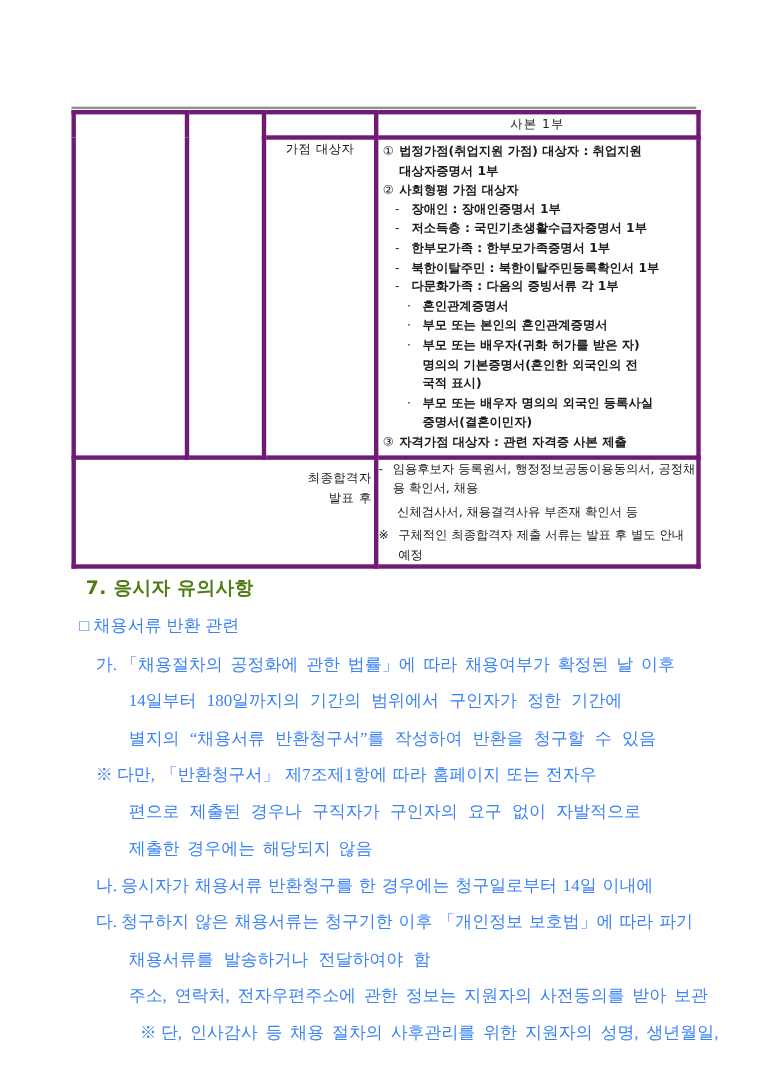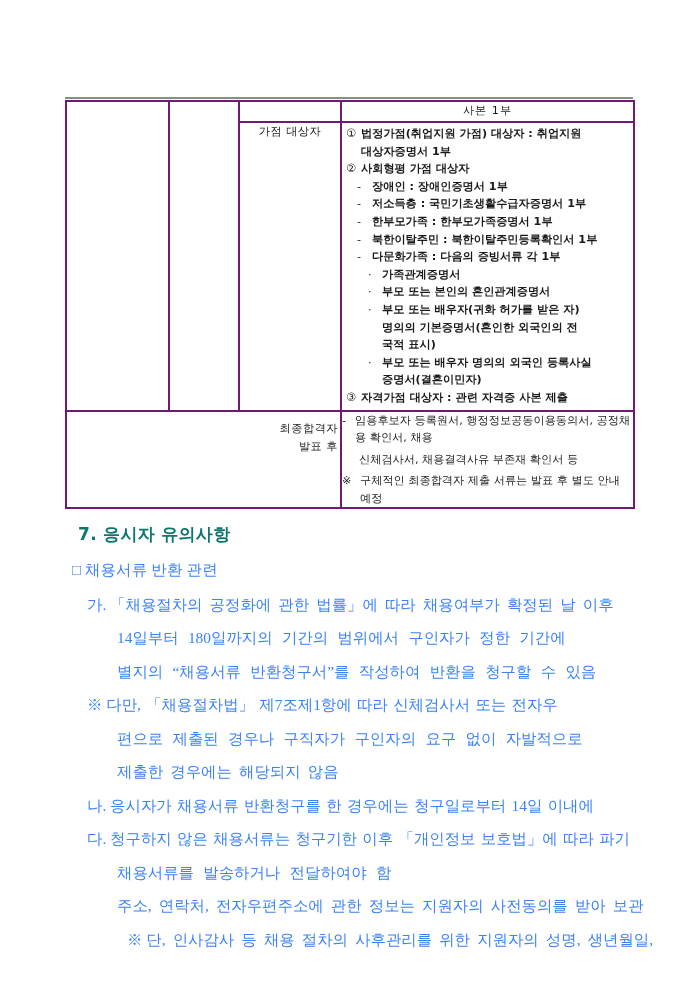--- a/index.html
+++ b/index.html
@@ -32,21 +32,21 @@
     top: 100px;
     width: 568px;
     border-collapse: collapse;
     table-layout: fixed;
     font-family: "DejaVu Sans", "Liberation Sans", sans-serif;
     font-size: 11.2px;
     line-height: 17.6px;
     color: #1a1a1a;
   }
   .doc-table td {
-    border: 2px solid #701a75;
+    border: 4px solid #701a75;
     vertical-align: top;
     padding: 0;
   }
   .doc-table .col-a { width: 103px; }
   .doc-table .col-b { width: 70px; }
   .doc-table .col-c { width: 102px; }
   .doc-table .col-d { width: 293px; }
 
   
   .table-top-rule {
@@ -135,21 +135,21 @@
 
   
   .section-heading {
     position: absolute;
     left: 78px;
     top: 523px;
     font-family: "DejaVu Sans", "Liberation Sans", sans-serif;
     font-weight: bold;
     font-size: 17px;
     letter-spacing: 0.3px;
-    color: #0f766e;
+    color: #4d7c0f;
   }
 
   
   .body-block {
     position: absolute;
     left: 65px;
     top: 553px;
     width: 576px;
     font-family: "Liberation Serif", "DejaVu Serif", serif;
     font-size: 15.4px;
@@ -231,21 +231,21 @@
               <li class="lv2">
                 <span class="mk">-</span>
                 <span class="cont">북한이탈주민 : 북한이탈주민등록확인서 1부</span>
               </li>
               <li class="lv2">
                 <span class="mk">-</span>
                 <span class="cont">다문화가족 : 다음의 증빙서류 각 1부</span>
               </li>
               <li class="lv3">
                 <span class="mk">·</span>
-                <span class="cont">가족관계증명서</span>
+                <span class="cont">혼인관계증명서</span>
               </li>
               <li class="lv3">
                 <span class="mk">·</span>
                 <span class="cont">부모 또는 본인의 혼인관계증명서</span>
               </li>
               <li class="lv3">
                 <span class="mk">·</span>
                 <span class="cont">부모 또는 배우자(귀화 허가를 받은 자)</span>
               </li>
               <li class="lv3">
@@ -300,21 +300,21 @@
 
   <div class="body-block">
     <div class="b-row b-indent-0">
       <span class="b-mark sq">□</span>
       <span class="wide">채용서류 반환 관련</span>
     </div>
     <div id="notice-lines">
         <div class="b-row b-indent-1"><span class="b-mark">가.</span> <span class="sp-a">「채용절차의 공정화에 관한 법률」에 따라 채용여부가 확정된 날 이후</span></div>
         <div class="b-row b-indent-2"><span class="sp-b">14일부터 180일까지의 기간의 범위에서 구인자가 정한 기간에</span></div>
         <div class="b-row b-indent-2"><span class="sp-b">별지의 “채용서류 반환청구서”를 작성하여 반환을 청구할 수 있음</span></div>
-        <div class="b-row b-indent-1"><span class="b-mark">※</span> <span class="sp-d">다만, 「채용절차법」 제7조제1항에 따라 신체검사서 또는 전자우</span></div>
+        <div class="b-row b-indent-1"><span class="b-mark">※</span> <span class="sp-d">다만, 「반환청구서」 제7조제1항에 따라 홈페이지 또는 전자우</span></div>
         <div class="b-row b-indent-2"><span class="sp-b">편으로 제출된 경우나 구직자가 구인자의 요구 없이 자발적으로</span></div>
         <div class="b-row b-indent-2"><span class="sp-a">제출한 경우에는 해당되지 않음</span></div>
         <div class="b-row b-indent-1"><span class="b-mark">나.</span> <span class="sp-d">응시자가 채용서류 반환청구를 한 경우에는 청구일로부터 14일 이내에</span></div>
         <div class="b-row b-indent-1"><span class="b-mark">다.</span> <span class="sp-d">청구하지 않은 채용서류는 청구기한 이후 「개인정보 보호법」에 따라 파기</span></div>
         <div class="b-row b-indent-2"><span class="sp-b">채용서류를 발송하거나 전달하여야 함</span></div>
         <div class="b-row b-indent-2"><span class="sp-a">주소, 연락처, 전자우편주소에 관한 정보는 지원자의 사전동의를 받아 보관</span></div>
         <div class="b-row b-indent-3"><span class="b-mark">※</span> <span class="sp-a">단, 인사감사 등 채용 절차의 사후관리를 위한 지원자의 성명, 생년월일,</span></div>
       </div>
   </div>
 

